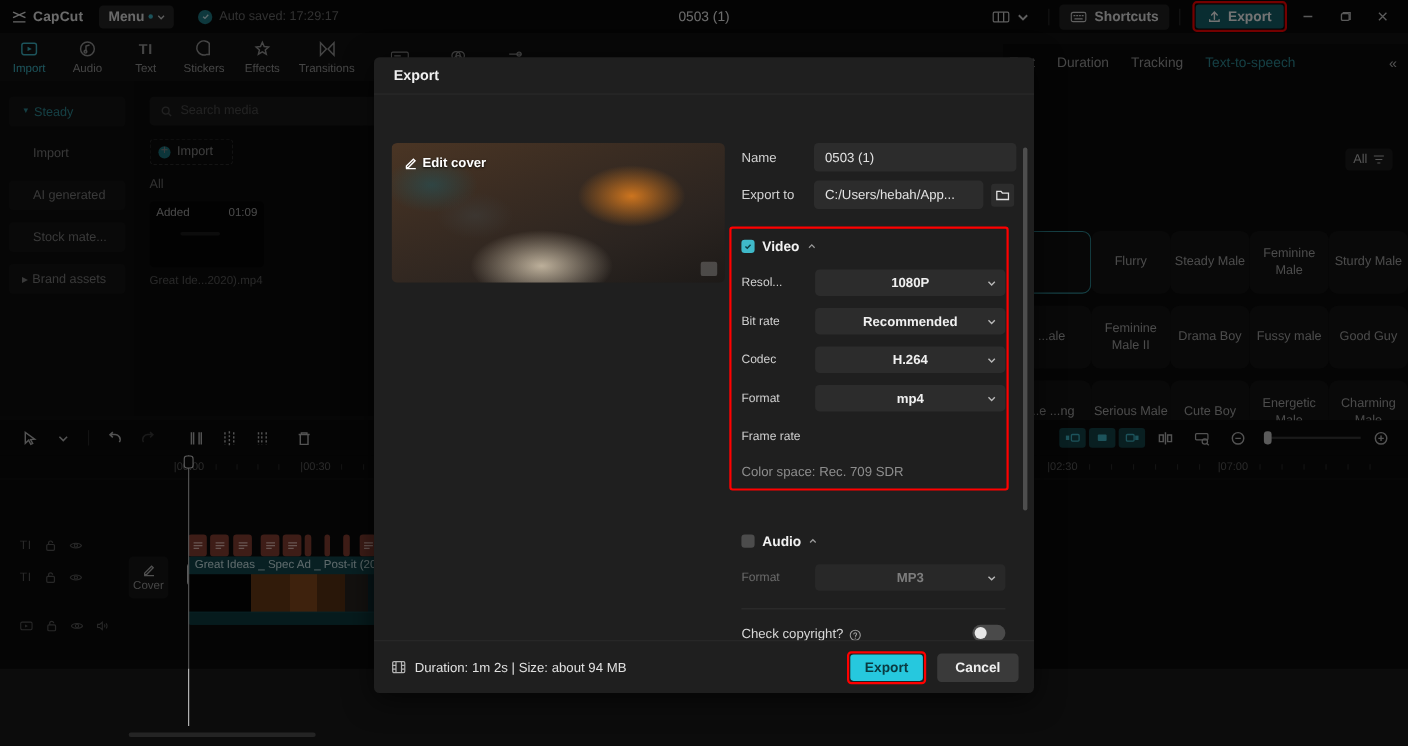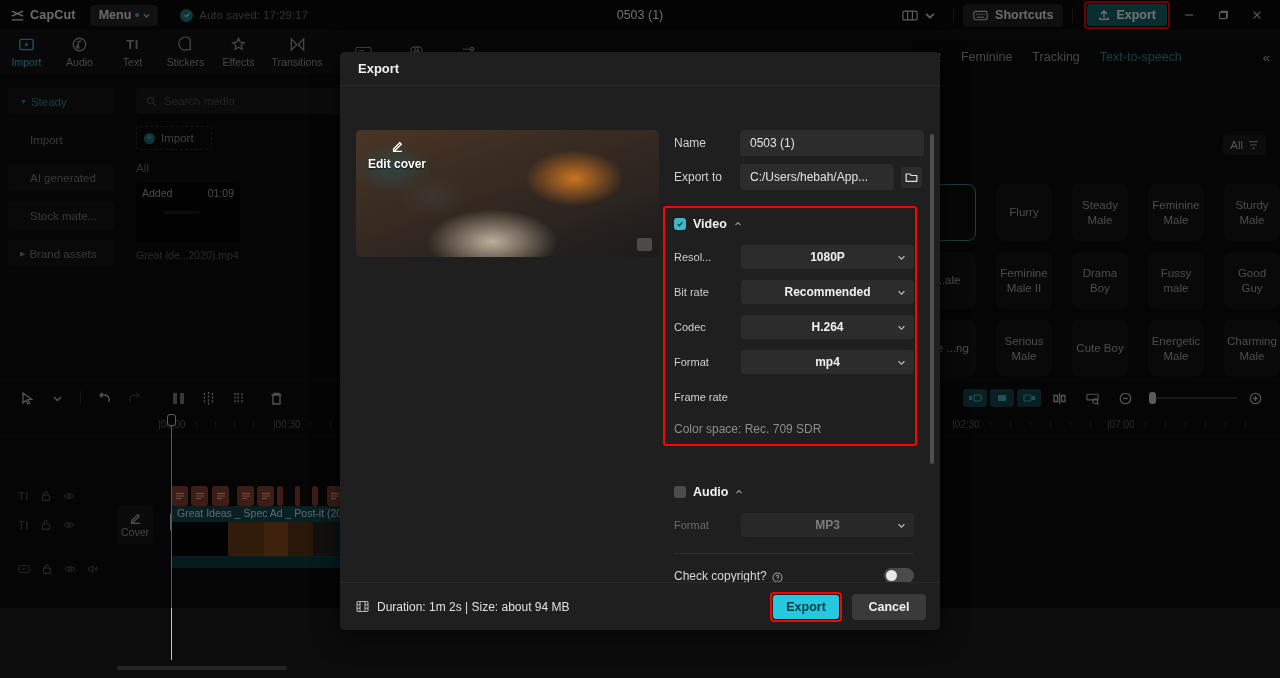--- a/index.html
+++ b/index.html
@@ -129,22 +129,22 @@
   .rp-tab { font-size: 12.5px; color: #9d9d9d; }
   .rp-tab.active { color: #2f8d97; }
   .rp-collapse { margin-left: auto; padding-right: 10px; color: #b3b3b3; font-size: 13px; }
   .rp-filter {
     position: absolute; right: 14px; top: 95px; height: 20px; padding: 0 7px; background: #1b1b1b;
     border-radius: 4px; display: flex; align-items: center; gap: 5px;
     font-size: 11.5px; color: #bdbdbd;
   }
   .rp-filter svg { width: 11px; height: 10px; color: #bdbdbd; }
   .voice-grid {
-    position: absolute; left: 8px; top: 144px; width: 360px;
-    display: grid; grid-template-columns: repeat(5, 1fr); gap: 11px 20px;
+    position: absolute; left: 8px; top: 170px; width: 360px;
+    display: grid; grid-template-columns: repeat(5, 1fr); gap: 11px 0;
   }
   .voice-cell {
     height: 57px; background: #141414; border-radius: 8px; display: flex; align-items: center;
     justify-content: center; text-align: center; font-size: 11.5px; color: #a8a8a8; line-height: 1.25;
     padding: 2px;
   }
   .voice-cell.selected { border: 1px solid #2f8d97; background: #111; }
   .start-reading {
     position: absolute; right: 14px; top: 346px; width: 88px; height: 25px; background: #181818;
     border-radius: 4px; display: flex; align-items: center; justify-content: center;
@@ -218,21 +218,21 @@
     border-radius: 5px; overflow: hidden;
     background:
       radial-gradient(ellipse 70px 40px at 72% 38%, rgba(232,130,30,.85), transparent 70%),
       radial-gradient(ellipse 50px 30px at 25% 52%, rgba(60,55,50,.9), transparent 70%),
       radial-gradient(ellipse 90px 45px at 45% 88%, rgba(214,200,176,.85), transparent 72%),
       radial-gradient(ellipse 60px 36px at 12% 30%, rgba(30,90,100,.5), transparent 70%),
       linear-gradient(160deg,#4a3524 0%,#3a2c22 35%,#2b2420 70%,#1d1a18 100%);
   }
   .edit-cover {
     position: absolute; left: 12px; top: 11px; display: flex; align-items: center; gap: 5px;
-    font-size: 12px; font-weight: 700; color: #ffffff; text-shadow: 0 1px 2px rgba(0,0,0,.8); flex-direction: column;
+    font-size: 12px; font-weight: 700; color: #ffffff; text-shadow: 0 1px 2px rgba(0,0,0,.8);
   }
   .edit-cover svg { width: 11px; height: 11px; color: #fff; }
   .cover-corner {
     position: absolute; right: 7px; bottom: 6px; width: 15px; height: 13px;
     background: rgba(160,160,160,.35); border-radius: 2px;
   }
   .form-col { position: absolute; left: 334px; top: 44px; width: 250px; }
   .frow { display: flex; align-items: center; height: 26px; margin-bottom: 8px; }
   .flabel { width: 66px; font-size: 12px; color: #d2d2d2; }
   .finput {
@@ -489,21 +489,21 @@
       <span class="media-thumb-bar"></span>
     </div>
     <div class="media-name">Great Ide...2020).mp4</div>
   </div>
 
   <div class="preview"></div>
 
   <div class="rightpane">
     <div class="rp-tabs">
       <span class="rp-tab">Text</span>
-      <span class="rp-tab">Feminine</span>
+      <span class="rp-tab">Duration</span>
       <span class="rp-tab">Tracking</span>
       <span class="rp-tab active">Text-to-speech</span>
       <span class="rp-collapse">«</span>
     </div>
     <div class="rp-filter">
       <span>All</span>
       <svg viewBox="0 0 12 11" fill="none" stroke="currentColor" stroke-width="1.2">
           <path d="M1 2h10M2.5 5.5h7M4.5 9h3"></path>
         </svg>
     </div>

